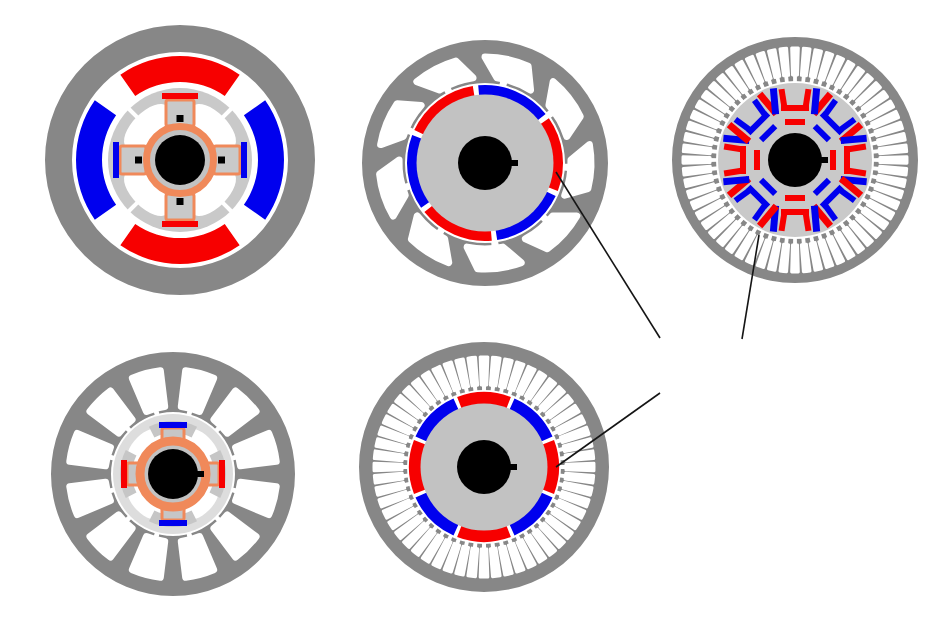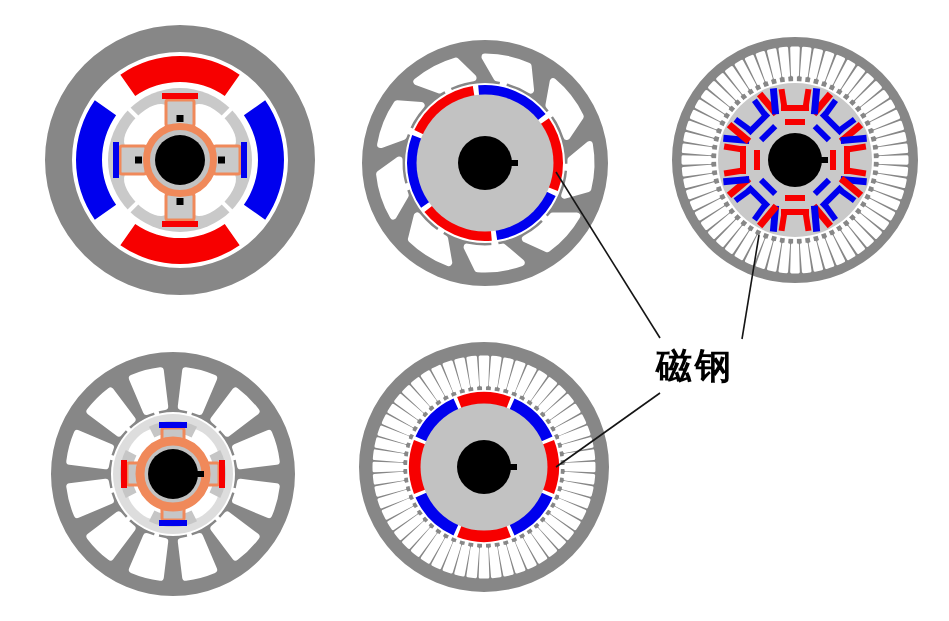--- a/index.html
+++ b/index.html
@@ -456,14 +456,13 @@
         <circle cx="484" cy="467" r="63.5" fill="#c2c2c2"></circle>
         <circle cx="484" cy="467" r="27" fill="#000000"></circle>
         <rect x="510" y="464" width="7" height="6" fill="#000000"></rect>
       </g>
       <g>
         <line x1="556" y1="172" x2="660" y2="338" stroke="#151515" stroke-width="1.6"></line>
         <line x1="759" y1="235" x2="742" y2="339" stroke="#151515" stroke-width="1.6"></line>
         <line x1="556" y1="467" x2="660" y2="393" stroke="#151515" stroke-width="1.6"></line>
       </g>
     </svg>
-  <div class="diagram-label" id="label" style="left: 656px; top: 348px; font-size: 36px;">磁钢</div>
 </div>
 
 </body></html>

